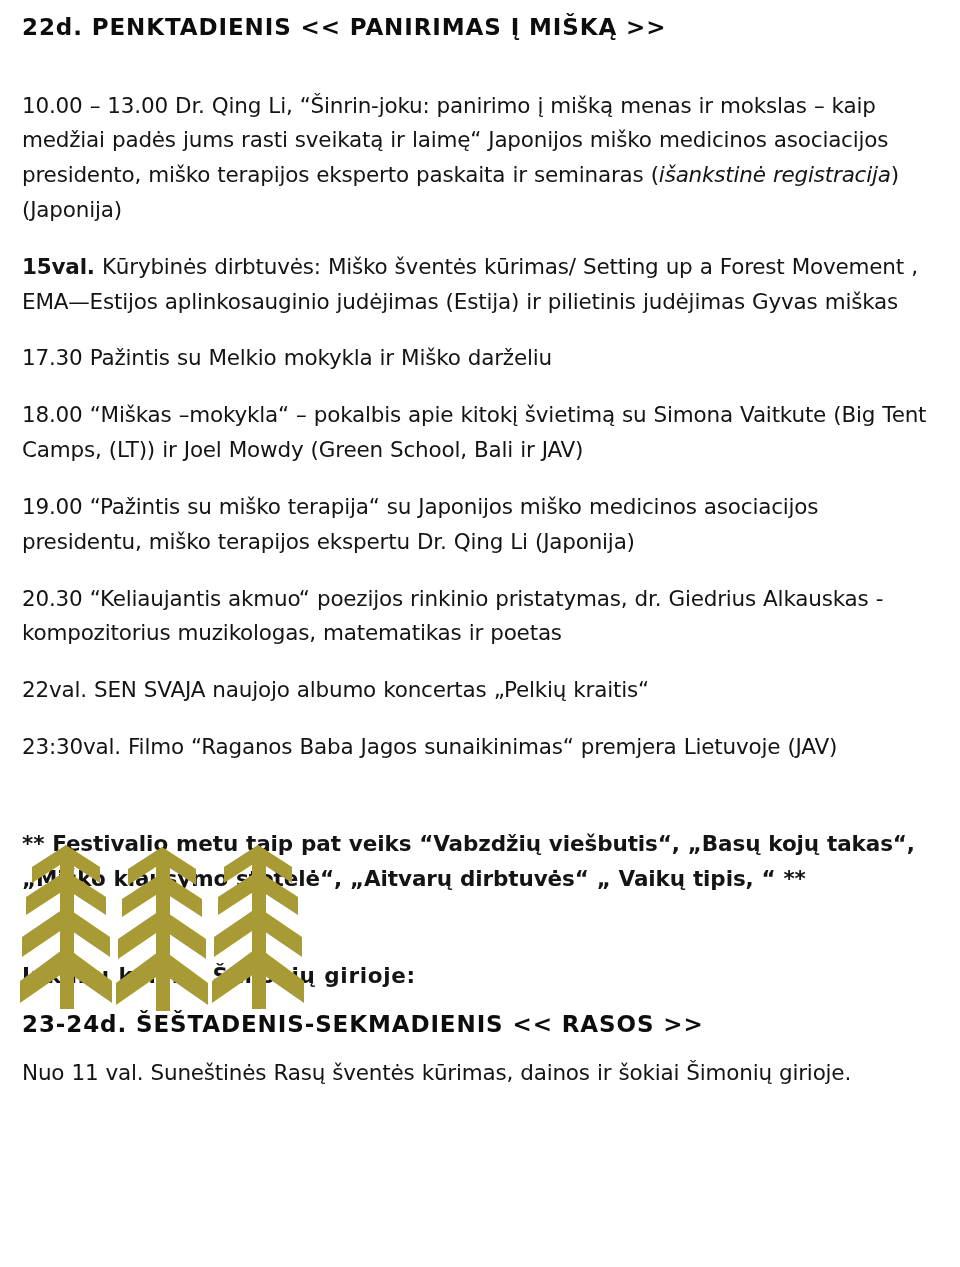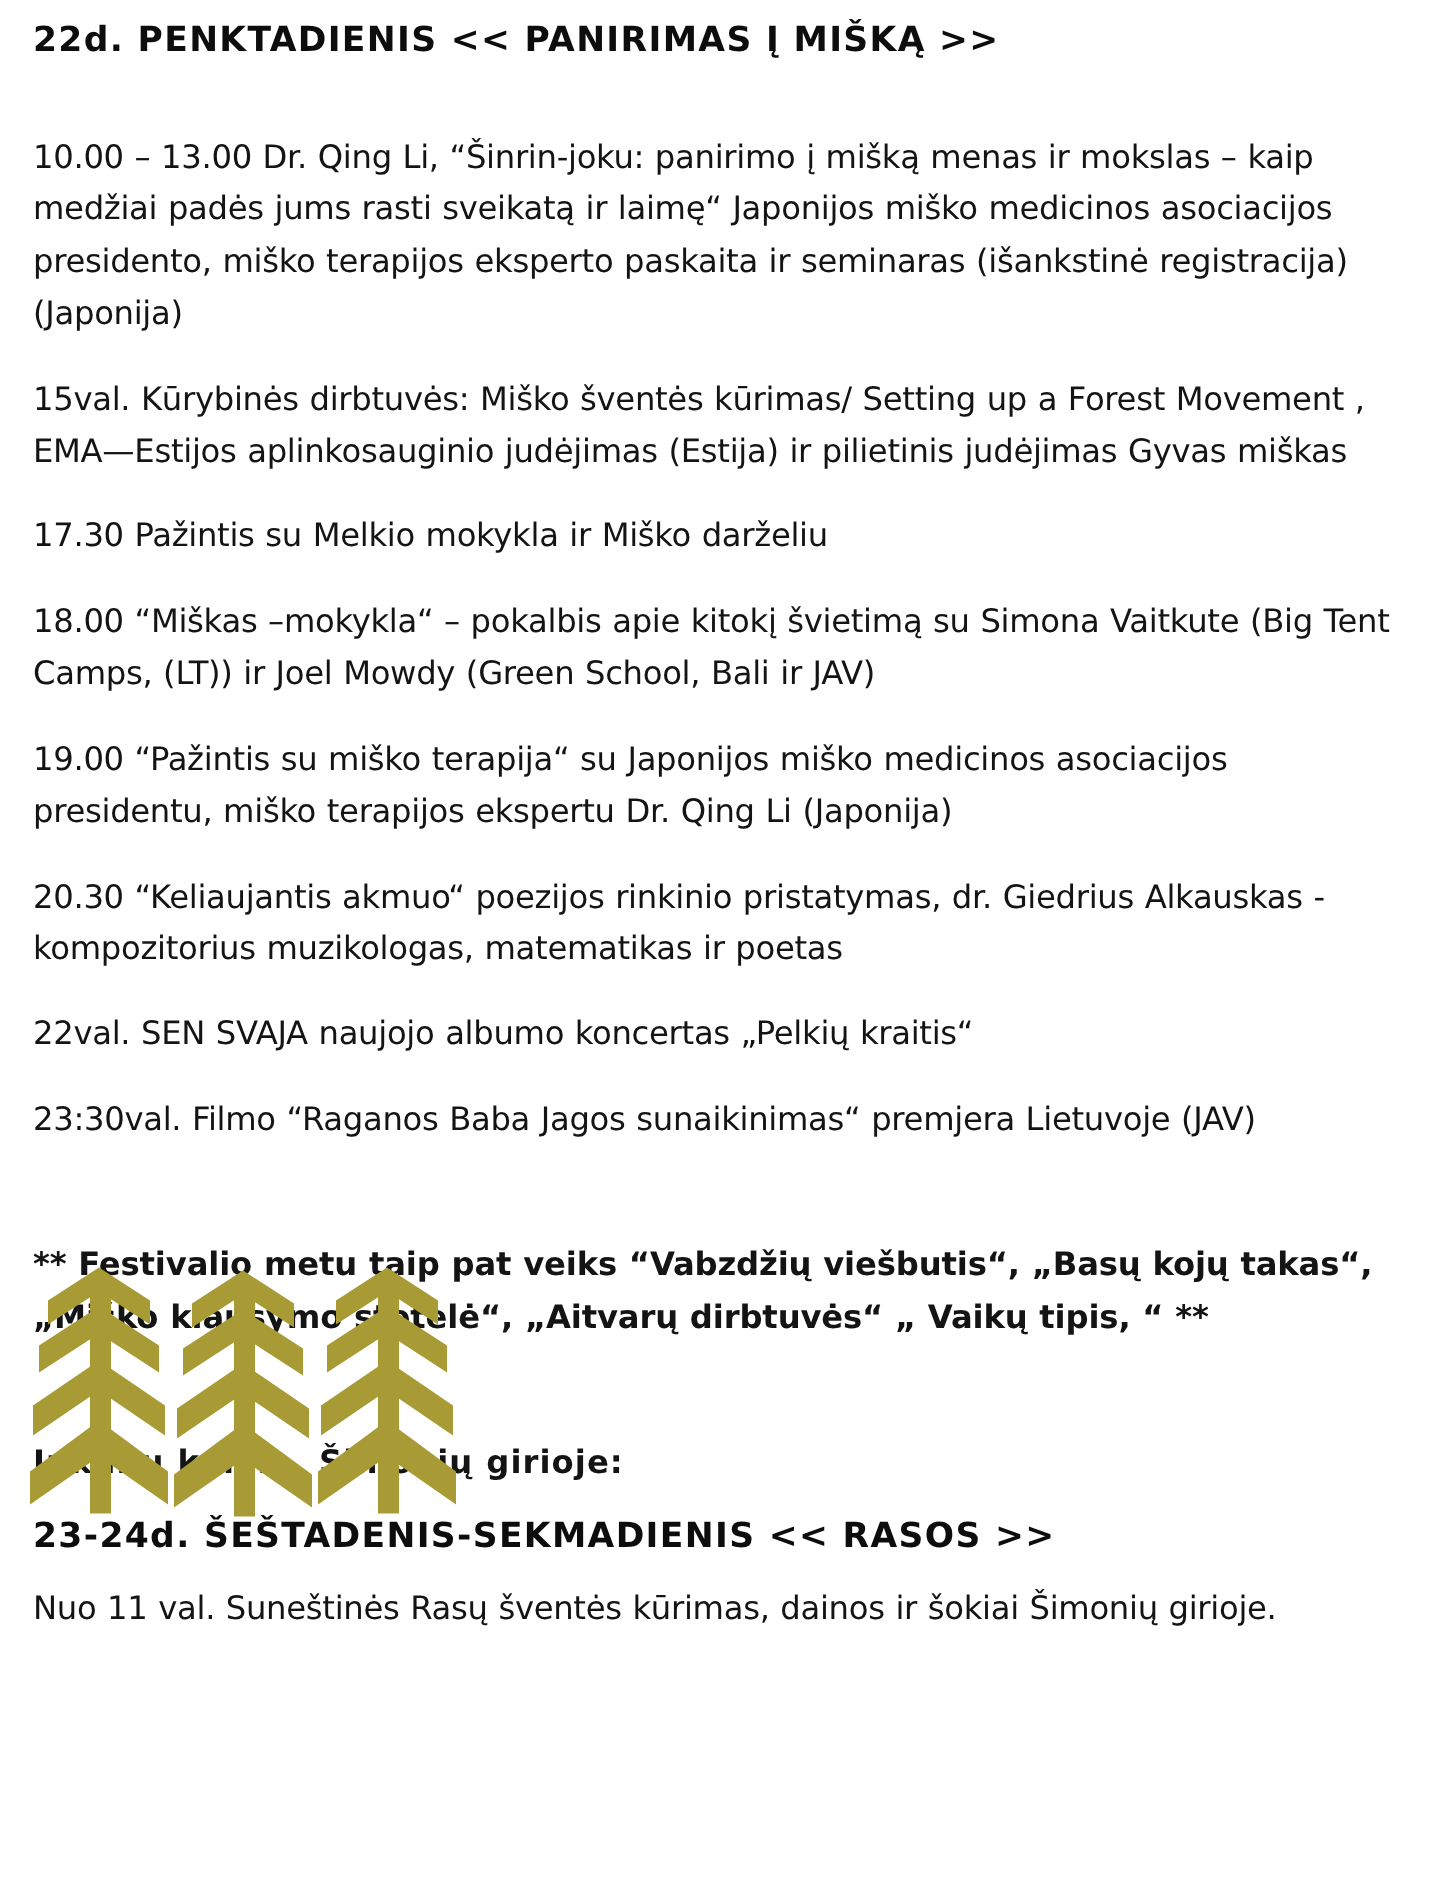--- a/index.html
+++ b/index.html
@@ -50,24 +50,25 @@
     font-weight: 700;
     letter-spacing: 0.7px;
   }
 
   .strong-note {
     font-weight: 700;
     letter-spacing: -0.1px;
   }
 
   .lead-time {
-    font-weight: 400;
+    font-weight: 700;
   }
 
   .ital {
+    font-style: italic;
   }
 
   
   .gap-sm { height: 14px; }
   .gap-md { height: 22px; }
   .gap-xxl { height: 62px; }
 
   
   .trees {
     position: absolute;

